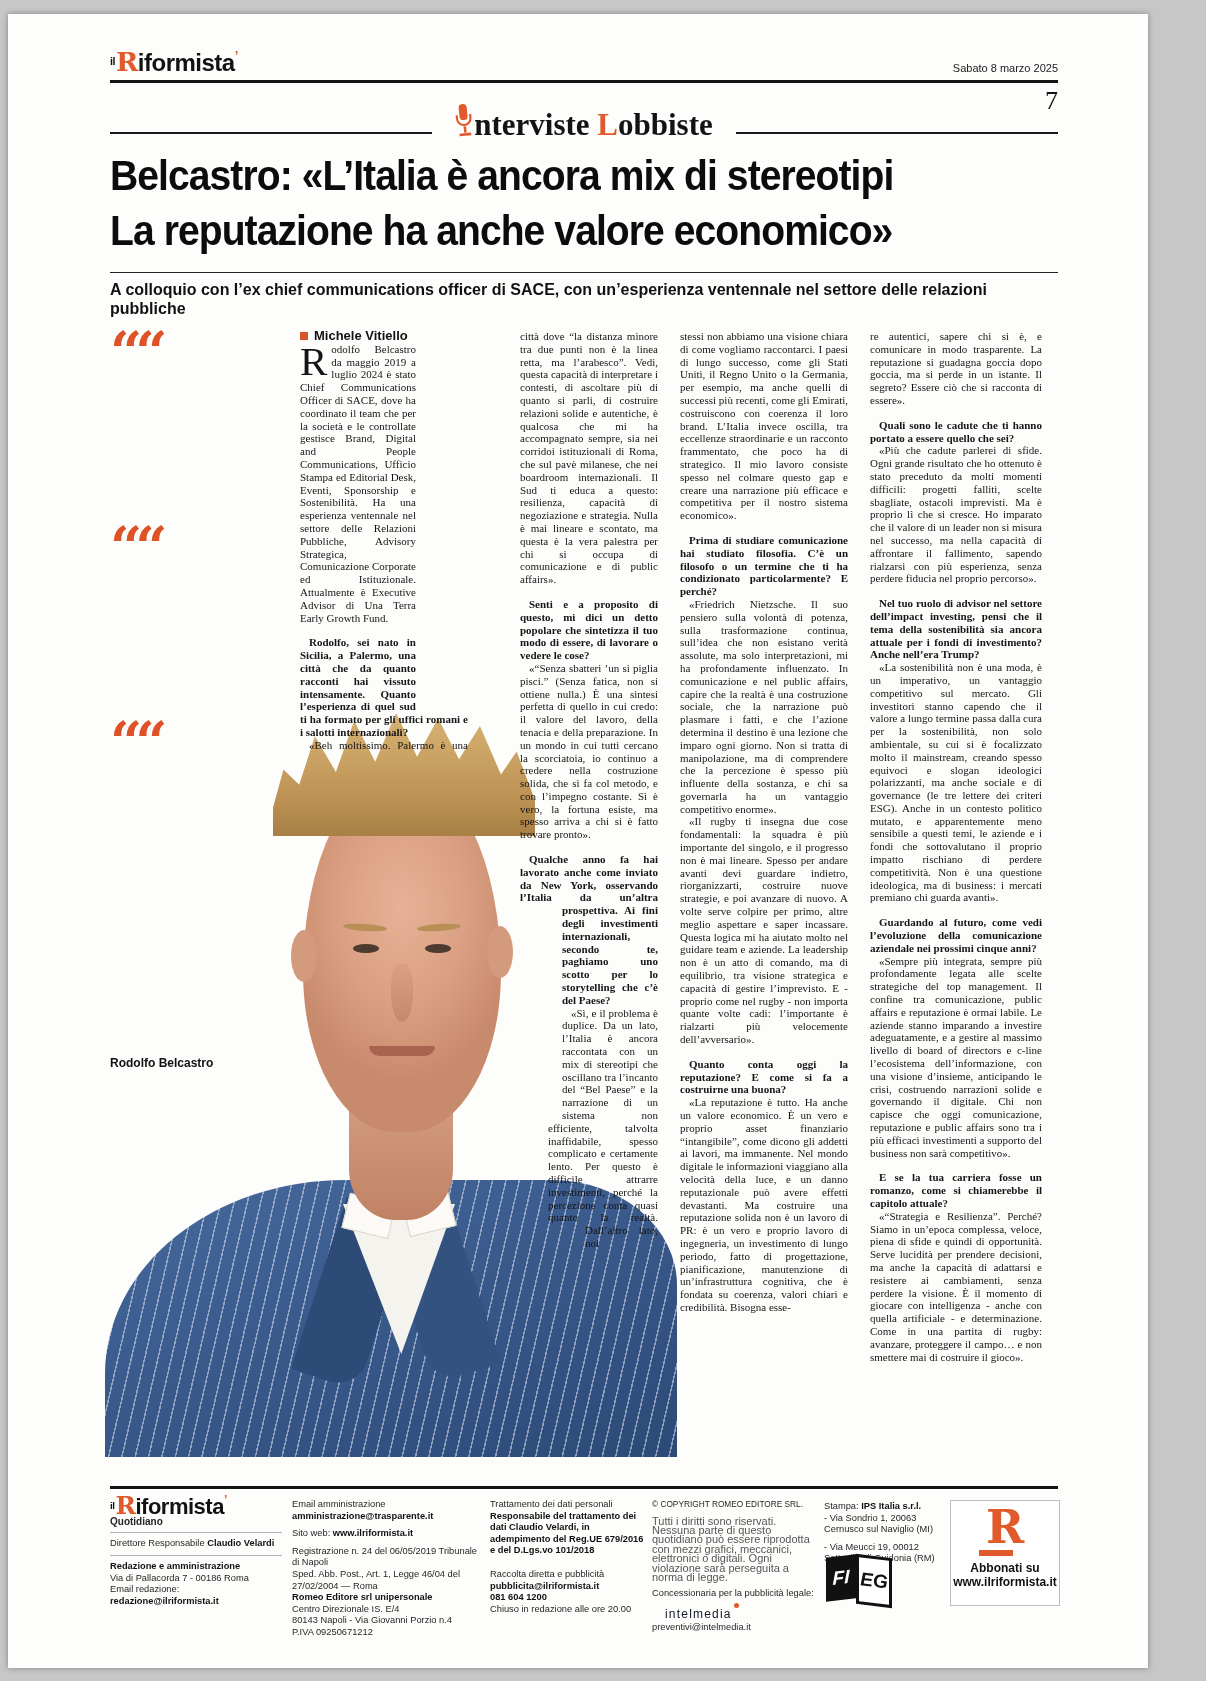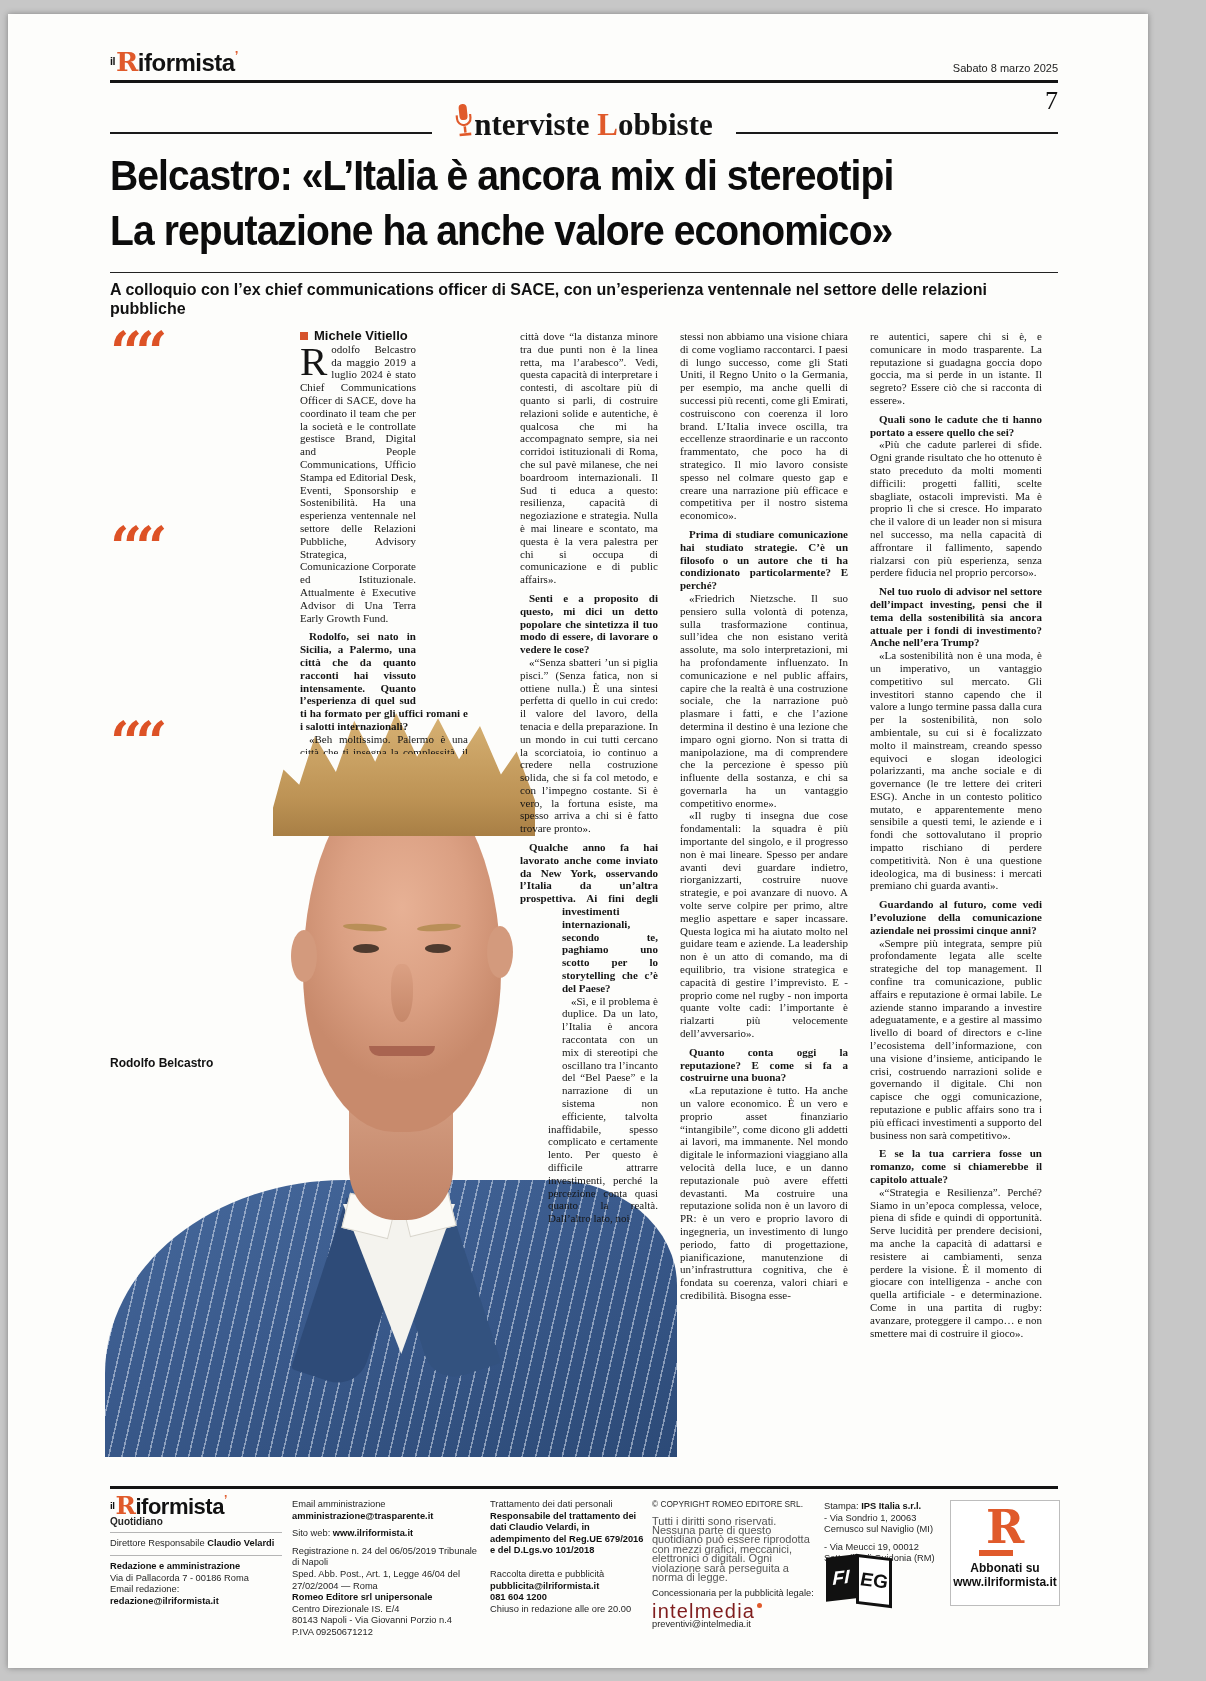--- a/index.html
+++ b/index.html
@@ -34,21 +34,21 @@
   .pq-mark{font-family:"DejaVu Serif",serif;font-weight:bold;font-size:56px;line-height:.72;color:#dd5226;letter-spacing:-7px;height:40px;}
   .pq-text{font-weight:bold;font-size:17px;line-height:21.5px;color:#181818;letter-spacing:-.2px;}
 
   
   .bodycol{position:absolute;top:330px;width:168px;height:1128px;overflow:hidden;font-family:"Liberation Serif",serif;font-size:11px;line-height:12.8px;text-align:justify;color:#151515;hyphens:auto;-webkit-hyphens:auto;z-index:6;}
   #col1{left:300px;height:424px;}
   #col2{left:490px;height:1104px;}
   #col3{left:680px;}
   #col4{left:870px;width:172px;}
   .bodycol p{margin:0;text-indent:9px;}
-  .bodycol p.q{font-weight:bold;margin-top:6px;}
+  .bodycol p.q{font-weight:bold;margin-top:12px;}
   .bodycol p.cont,.bodycol p.dropcap-p{text-indent:0;}
   .dropcap{float:left;font-size:41px;line-height:33px;padding:2px 4px 0 0;font-weight:normal;}
   #byline{font-family:"Liberation Sans",sans-serif;font-weight:bold;font-size:13px;margin-bottom:0;text-align:left;color:#111;}
   .byline-bullet{display:inline-block;width:8px;height:8px;background:#d6532c;margin-right:6px;}
   .sp{float:left;clear:left;}
   .spr{float:right;clear:right;}
 
   
   #photo{left:105px;top:712px;width:572px;height:745px;z-index:2;}
   #photo *{position:absolute;}
@@ -77,21 +77,21 @@
   .fblock b{color:#111;}
   .fsep{border:0;border-top:1px solid #b5b5b5;margin:5px 0;}
   #f1{left:110px;top:1495px;width:172px;}
   #f1 .brand-logo{font-size:22px;display:block;}
   #f2{left:292px;top:1499px;width:188px;}
   #f3{left:490px;top:1499px;width:156px;}
   #f4{left:652px;top:1499px;width:164px;}
   #f5{left:824px;top:1501px;width:122px;}
   .fgap{height:6px;}
   .copyright-small{font-size:11px;line-height:9.4px;color:#555;}
-  .intelmedia{font-size:20px;letter-spacing:1.2px;color:#7f1d1d;font-weight:normal;margin:3px 0 1px;}
+  .intelmedia{font-size:12px;letter-spacing:1.2px;color:#0f172a;font-weight:normal;margin:3px 13px 1px;}
   .intelmedia .dot{display:inline-block;width:5px;height:5px;background:#e05a2b;border-radius:50%;vertical-align:10px;margin-left:2px;}
   #fieg{left:826px;top:1556px;width:66px;height:50px;z-index:6;}
   .fieg-half{position:absolute;top:0;width:30px;height:44px;font-weight:bold;font-style:italic;font-size:19px;line-height:44px;text-align:center;}
   .fieg-l{left:0;background:#111;color:#fff;transform:skewY(-7deg);}
   .fieg-r{left:30px;background:#fff;color:#111;border:3px solid #111;transform:skewY(7deg);}
   #rbox{left:950px;top:1500px;width:108px;height:104px;background:#fff;border:1px solid #bdbdbd;text-align:center;z-index:6;}
   .rbox-r{font-family:"DejaVu Serif",serif;font-weight:bold;font-size:46px;line-height:44px;color:#e05a2b;margin-top:4px;}
   .rbox-bar{width:34px;height:6px;background:#e05a2b;margin:1px auto 5px 28px;}
   .rbox-text{font-weight:bold;font-size:12px;line-height:14px;color:#111;}
 </style>
@@ -171,21 +171,21 @@
   <div class="sp" style="width:58px;height:120px"></div>
   <div class="sp" style="width:95px;height:180px"></div>
 <p class="cont">città dove “la distanza minore tra due punti non è la linea retta, ma l’arabesco”. Vedi, questa capacità di interpretare i contesti, di ascoltare più di quanto si parli, di costruire relazioni solide e autentiche, è qualcosa che mi ha accompagnato sempre, sia nei corridoi istituzionali di Roma, che sul pavè milanese, che nei boardroom internazionali. Il Sud ti educa a questo: resilienza, capacità di negoziazione e strategia. Nulla è mai lineare e scontato, ma questa è la vera palestra per chi si occupa di comunicazione e di public affairs».</p>
     <p class="q">Senti e a proposito di questo, mi dici un detto popolare che sintetizza il tuo modo di essere, di lavorare o vedere le cose?</p>
     <p class="a">«“Senza sbatteri ’un si piglia pisci.” (Senza fatica, non si ottiene nulla.) È una sintesi perfetta di quello in cui credo: il valore del lavoro, della tenacia e della preparazione. In un mondo in cui tutti cercano la scorciatoia, io continuo a credere nella costruzione solida, che si fa col metodo, e con l’impegno costante. Sì è vero, la fortuna esiste, ma spesso arriva a chi si è fatto trovare pronto».</p>
     <p class="q">Qualche anno fa hai lavorato anche come inviato da New York, osservando l’Italia da un’altra prospettiva. Ai fini degli investimenti internazionali, secondo te, paghiamo uno scotto per lo storytelling che c’è del Paese?</p>
     <p class="a">«Sì, e il problema è duplice. Da un lato, l’Italia è ancora raccontata con un mix di stereotipi che oscillano tra l’incanto del “Bel Paese” e la narrazione di un sistema non efficiente, talvolta inaffidabile, spesso complicato e certamente lento. Per questo è difficile attrarre investimenti, perché la percezione conta quasi quanto la realtà. Dall’altro lato, noi</p>
   </div>
 <div id="col3" class="bodycol">
     <p class="cont">stessi non abbiamo una visione chiara di come vogliamo raccontarci. I paesi di lungo successo, come gli Stati Uniti, il Regno Unito o la Germania, per esempio, ma anche quelli di successi più recenti, come gli Emirati, costruiscono con coerenza il loro brand. L’Italia invece oscilla, tra eccellenze straordinarie e un racconto frammentato, che poco ha di strategico. Il mio lavoro consiste spesso nel colmare questo gap e creare una narrazione più efficace e competitiva per il nostro sistema economico».</p>
-    <p class="q">Prima di studiare comunicazione hai studiato strategie. C’è un filosofo o un autore che ti ha condizionato particolarmente? E perché?</p>
+    <p class="q">Prima di studiare comunicazione hai studiato filosofia. C’è un filosofo o un termine che ti ha condizionato particolarmente? E perché?</p>
     <p class="a">«Friedrich Nietzsche. Il suo pensiero sulla volontà di potenza, sulla trasformazione continua, sull’idea che non esistano verità assolute, ma solo interpretazioni, mi ha profondamente influenzato. In comunicazione e nel public affairs, capire che la realtà è una costruzione sociale, che la narrazione può plasmare i fatti, e che l’azione determina il destino è una lezione che imparo ogni giorno. Non si tratta di manipolazione, ma di comprendere che la percezione è spesso più influente della sostanza, e chi sa governarla ha un vantaggio competitivo enorme».</p>
     <p class="a">«Il rugby ti insegna due cose fondamentali: la squadra è più importante del singolo, e il progresso non è mai lineare. Spesso per andare avanti devi guardare indietro, riorganizzarti, costruire nuove strategie, e poi avanzare di nuovo. A volte serve colpire per primo, altre meglio aspettare e saper incassare. Questa logica mi ha aiutato molto nel guidare team e aziende. La leadership non è un atto di comando, ma di equilibrio, tra visione strategica e capacità di gestire l’imprevisto. E - proprio come nel rugby - non importa quante volte cadi: l’importante è rialzarti più velocemente dell’avversario».</p>
     <p class="q">Quanto conta oggi la reputazione? E come si fa a costruirne una buona?</p>
     <p class="a">«La reputazione è tutto. Ha anche un valore economico. È un vero e proprio asset finanziario “intangibile”, come dicono gli addetti ai lavori, ma immanente. Nel mondo digitale le informazioni viaggiano alla velocità della luce, e un danno reputazionale può avere effetti devastanti. Ma costruire una reputazione solida non è un lavoro di PR: è un vero e proprio lavoro di ingegneria, un investimento di lungo periodo, fatto di progettazione, pianificazione, manutenzione di un’infrastruttura cognitiva, che è fondata su coerenza, valori chiari e credibilità. Bisogna esse-</p>
   </div>
 <div id="col4" class="bodycol">
     <p class="cont">re autentici, sapere chi si è, e comunicare in modo trasparente. La reputazione si guadagna goccia dopo goccia, ma si perde in un istante. Il segreto? Essere ciò che si racconta di essere».</p>
     <p class="q">Quali sono le cadute che ti hanno portato a essere quello che sei?</p>
     <p class="a">«Più che cadute parlerei di sfide. Ogni grande risultato che ho ottenuto è stato preceduto da molti momenti difficili: progetti falliti, scelte sbagliate, ostacoli imprevisti. Ma è proprio lì che si cresce. Ho imparato che il valore di un leader non si misura nel successo, ma nella capacità di affrontare il fallimento, sapendo rialzarsi con più esperienza, senza perdere fiducia nel proprio percorso».</p>
     <p class="q">Nel tuo ruolo di advisor nel settore dell’impact investing, pensi che il tema della sostenibilità sia ancora attuale per i fondi di investimento? Anche nell’era Trump?</p>

